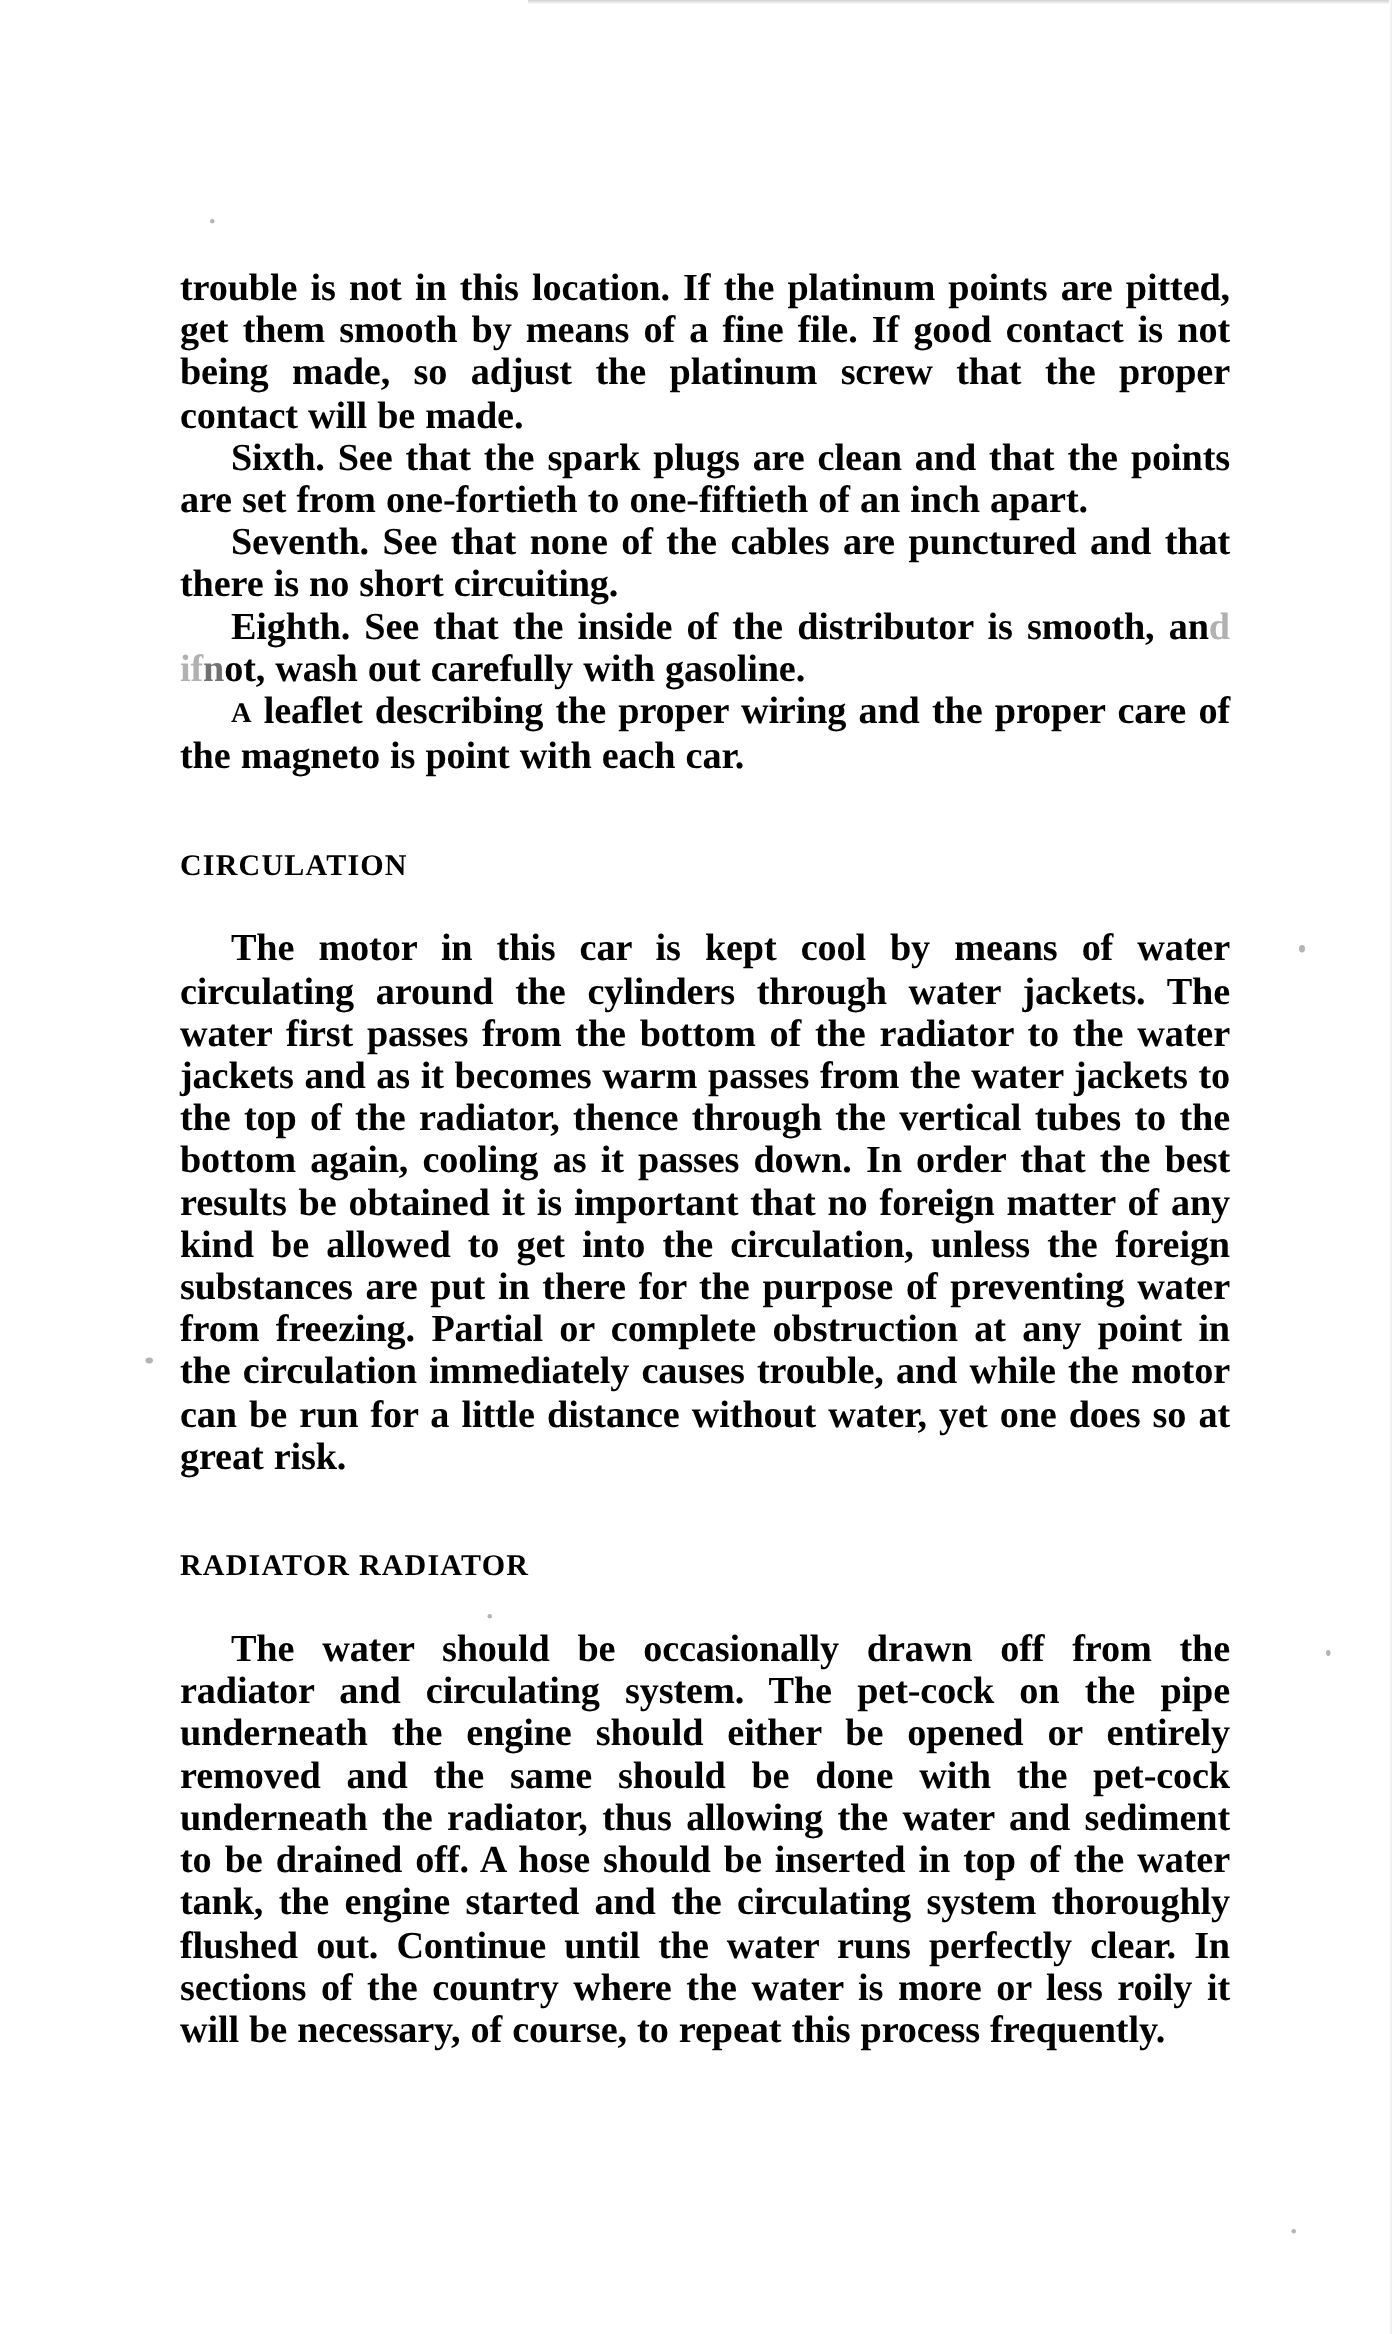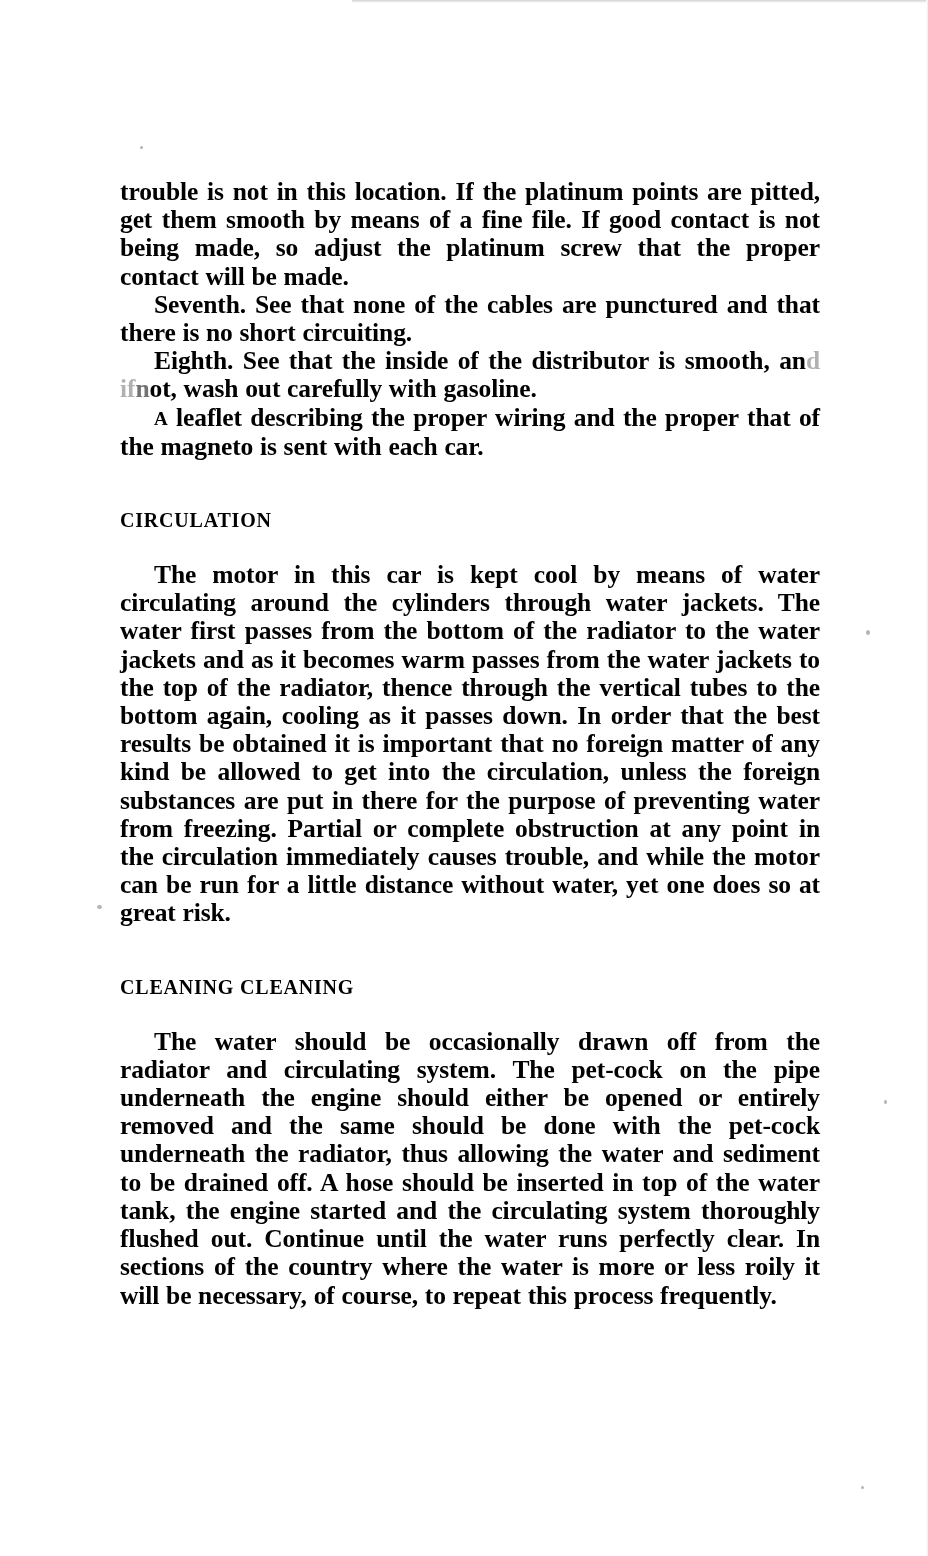--- a/index.html
+++ b/index.html
@@ -106,36 +106,37 @@
 <div class="speck" style="left:97px;top:905px;width:5px;height:4px;"></div>
 <div class="speck" style="left:866px;top:630px;width:4px;height:5px;"></div>
 <div class="speck" style="left:884px;top:1100px;width:3px;height:4px;"></div>
 <div class="speck" style="left:861px;top:1486px;width:3px;height:3px;"></div>
 <div class="speck" style="left:325px;top:1076px;width:3px;height:3px;"></div>
 
 <div class="page">
 
   <p class="para">trouble is not in this location. If the platinum points are pitted, get them smooth by means of a fine file. If good contact is not being made, so adjust the platinum screw that the proper contact will be made.</p>
 
+  <p class="para indent">Sixth. See that the spark plugs are clean and that the points are set from one-fortieth to one-fiftieth of an inch apart.</p>
 
   <p class="para indent">Seventh. See that none of the cables are punctured and that there is no short circuiting.</p>
 
   <p class="para indent"><span>Eighth. See that the inside of the distributor is smooth, an</span><span class="very-faded">d if</span><span class="faded">n</span><span>ot, wash out carefully with gasoline.</span></p>
 
-  <p class="para indent"><span class="smallcap-a">A</span><span> leaflet describing the proper wiring and the proper that of the magneto is sent with each car.</span></p>
+  <p class="para indent"><span class="smallcap-a">A</span><span> leaflet describing the proper wiring and the proper care of the magneto is point with each car.</span></p>
 
   <div class="section-gap"></div>
 
   <h2 class="heading">CIRCULATION</h2>
 
   <div style="height:26px"></div>
 
   <p class="para indent">The motor in this car is kept cool by means of water circulating around the cylinders through water jackets. The water first passes from the bottom of the radiator to the water jackets and as it becomes warm passes from the water jackets to the top of the radiator, thence through the vertical tubes to the bottom again, cooling as it passes down. In order that the best results be obtained it is important that no foreign matter of any kind be allowed to get into the circulation, unless the foreign substances are put in there for the purpose of preventing water from freezing. Partial or complete obstruction at any point in the circulation immediately causes trouble, and while the motor can be run for a little distance without water, yet one does so at great risk.</p>
 
   <div class="section-gap"></div>
 
-  <h2 class="heading">CLEANING CLEANING</h2>
+  <h2 class="heading">RADIATOR RADIATOR</h2>
 
   <div style="height:26px"></div>
 
   <p class="para indent">The water should be occasionally drawn off from the radiator and circulating system. The pet-cock on the pipe underneath the engine should either be opened or entirely removed and the same should be done with the pet-cock underneath the radiator, thus allowing the water and sediment to be drained off. A hose should be inserted in top of the water tank, the engine started and the circulating system thoroughly flushed out. Continue until the water runs perfectly clear. In sections of the country where the water is more or less roily it will be necessary, of course, to repeat this process frequently.</p>
 
 </div>
 
 </body></html>

